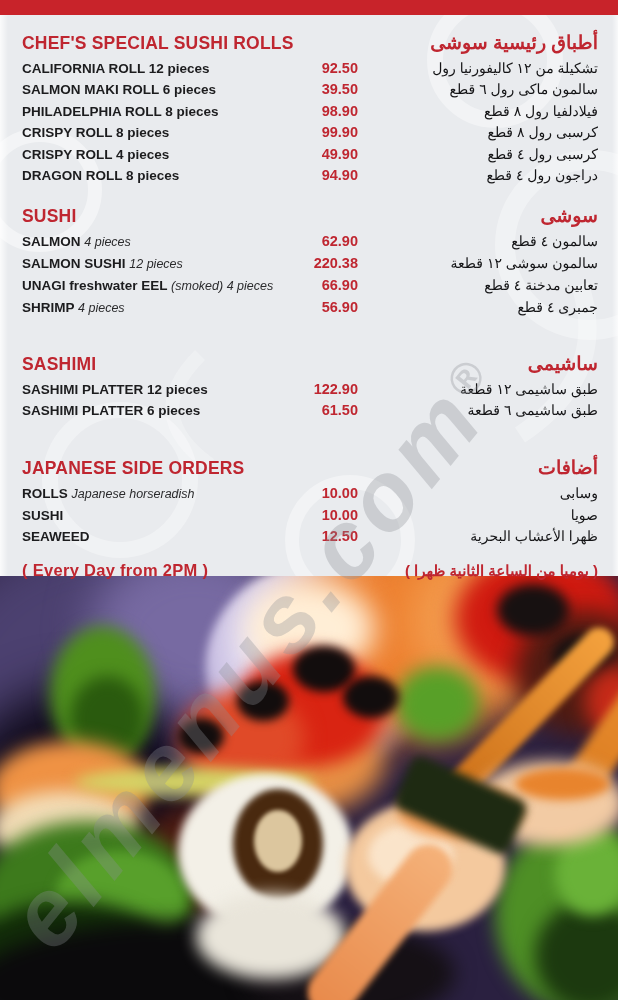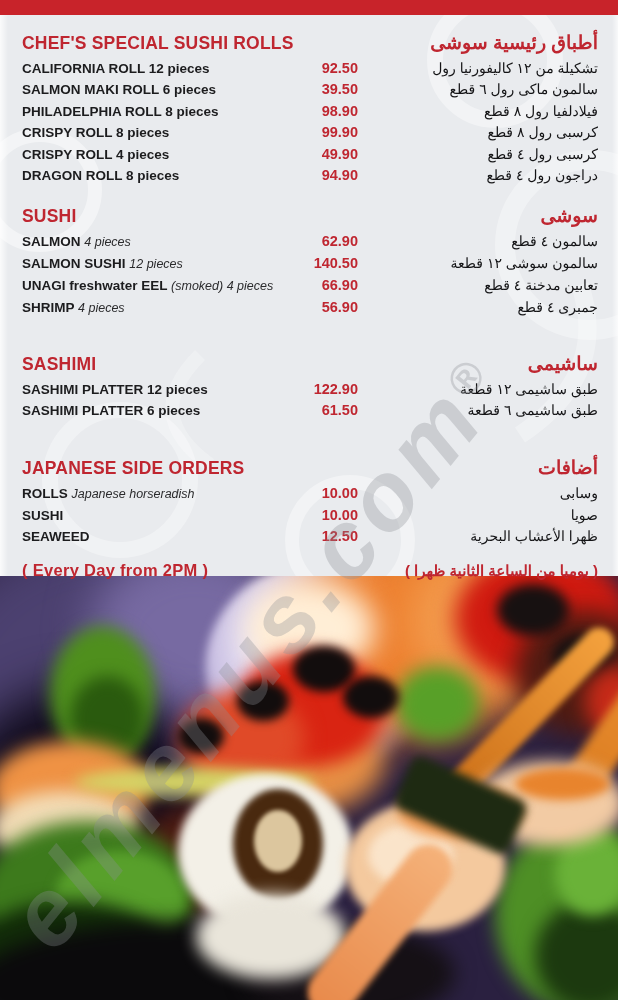--- a/index.html
+++ b/index.html
@@ -102,21 +102,21 @@
         <div class="sec-title-en">SUSHI</div>
         <div class="sec-title-ar">سوشى</div>
       </div>
       <div class="row">
         <div class="en"><span>SALMON</span> <span class="qty i">4 pieces</span></div>
         <div class="price">62.90</div>
         <div class="ar">سالمون ٤ قطع</div>
       </div>
       <div class="row">
         <div class="en"><span>SALMON SUSHI</span> <span class="qty i">12 pieces</span></div>
-        <div class="price">140.50</div>
+        <div class="price">220.38</div>
         <div class="ar">سالمون سوشى ١٢ قطعة</div>
       </div>
       <div class="row">
         <div class="en"><span>UNAGI freshwater EEL</span> <span class="qty i">(smoked) 4 pieces</span></div>
         <div class="price">66.90</div>
         <div class="ar">تعابين مدخنة ٤ قطع</div>
       </div>
       <div class="row">
         <div class="en"><span>SHRIMP</span> <span class="qty i">4 pieces</span></div>
         <div class="price">56.90</div>

